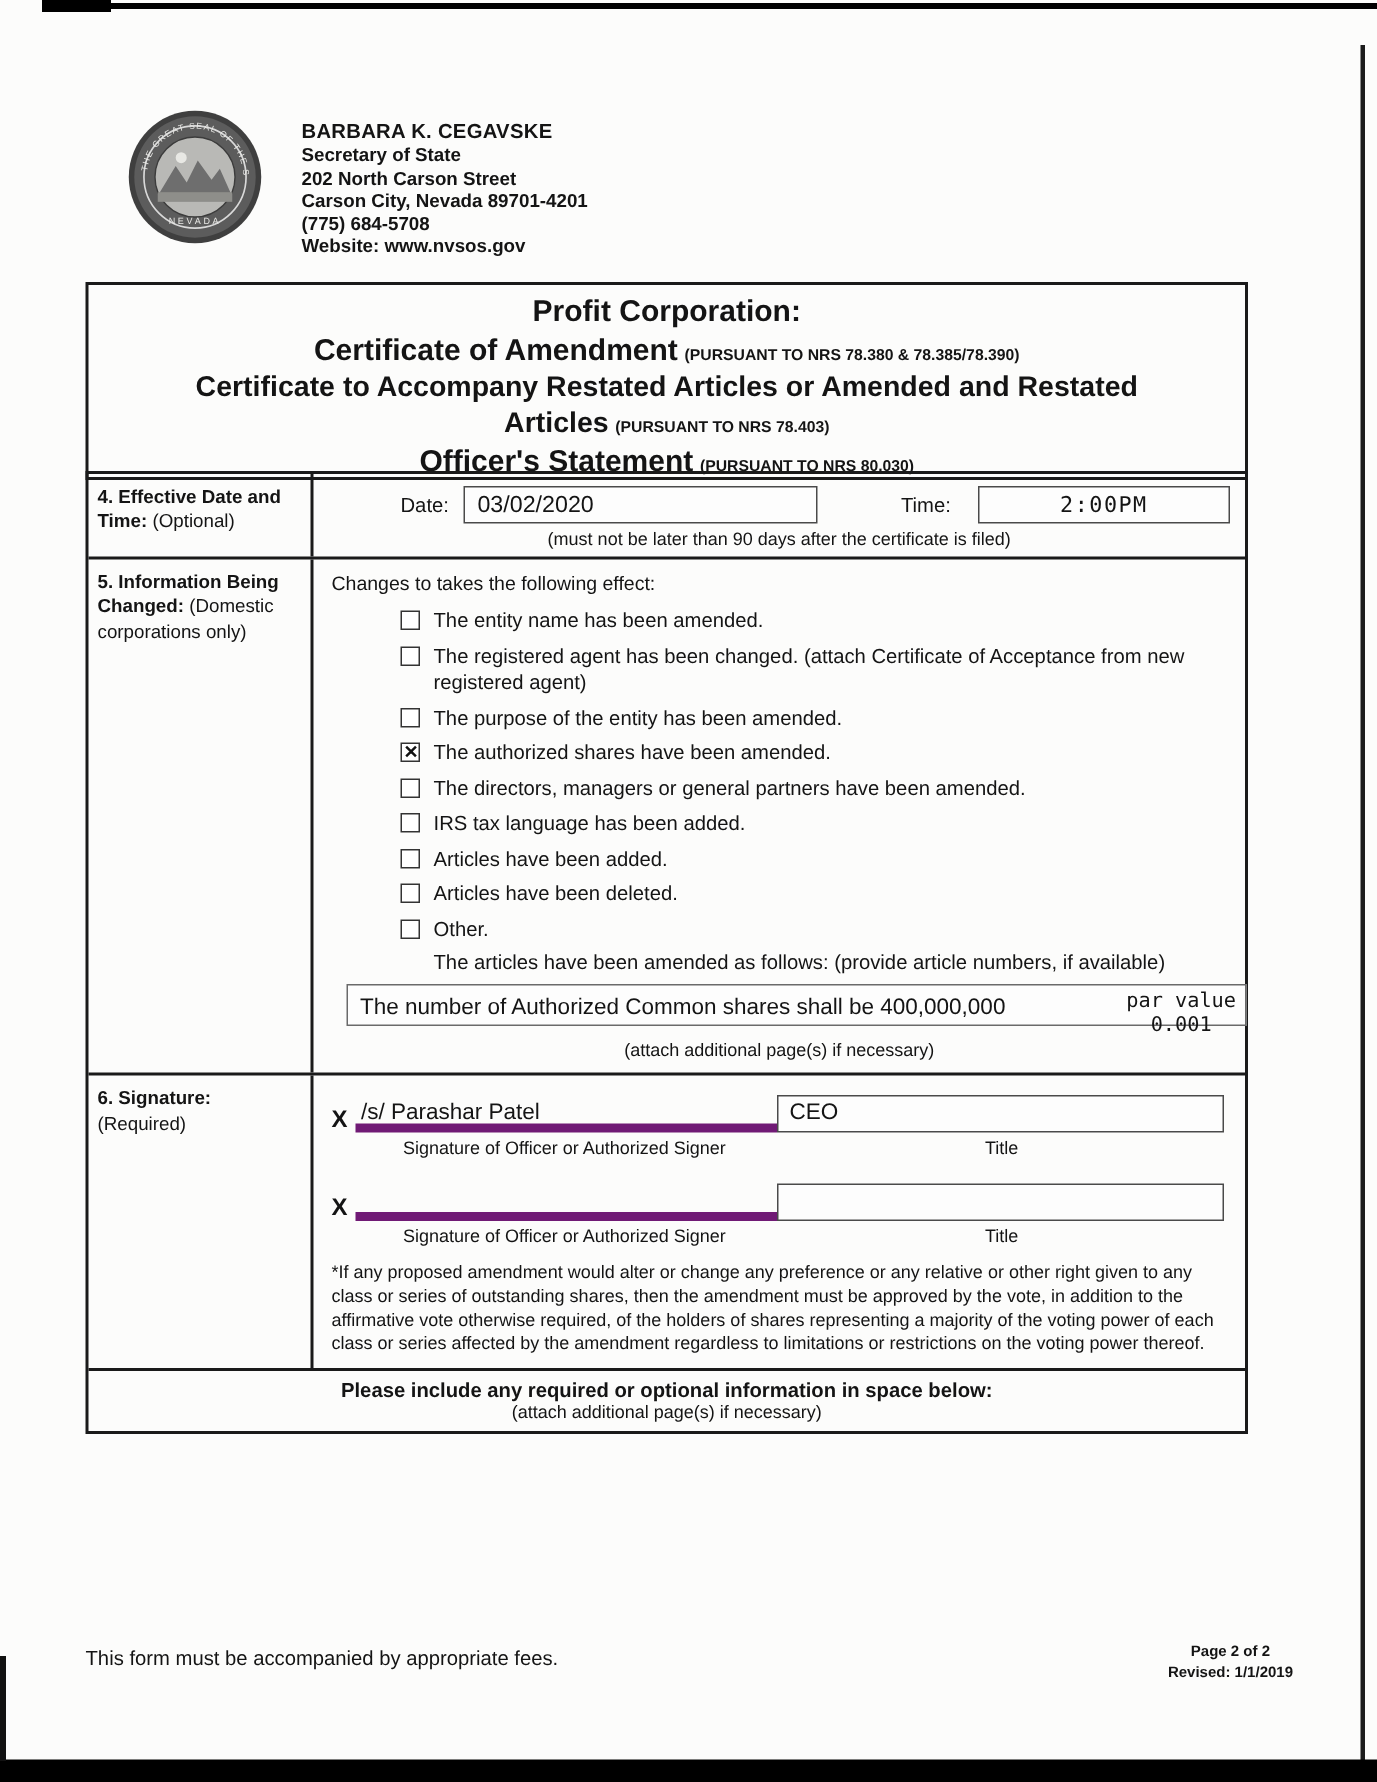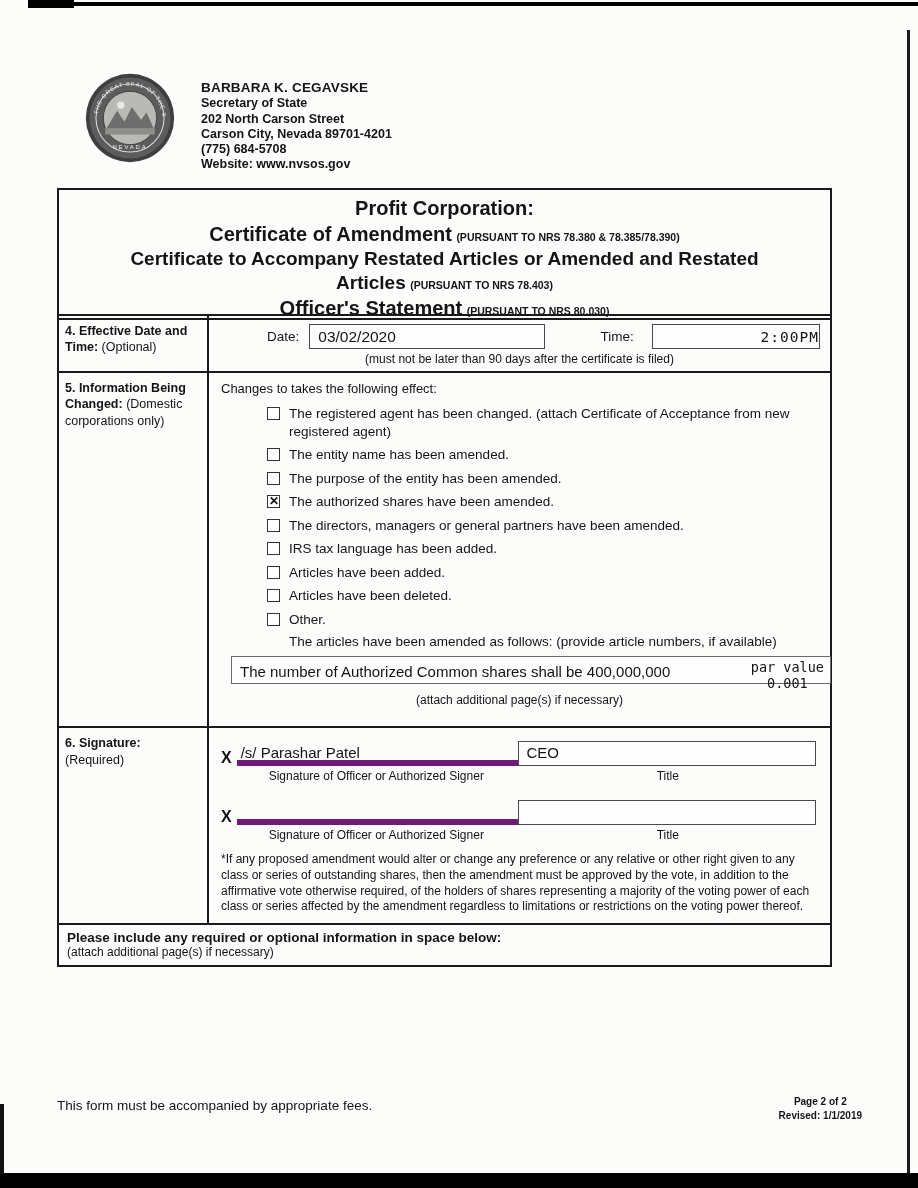--- a/index.html
+++ b/index.html
@@ -41,25 +41,25 @@
   .lc-bold { font-weight:bold; }
   .right-col { flex:1; min-width:0; }
 
   
   .s4-right { padding:8px 10px 5px; }
   .datetime-line { display:flex; align-items:center; font-size:13.5px; }
   .dt-label { margin-left:48px; }
   .input-box { border:1.5px solid #4a4a4a; height:25px; display:flex; align-items:center; background:#fdfdfd; }
   .date-box { width:246px; margin-left:10px; padding-left:8px; font-size:15.5px; }
   .time-label { margin-left:56px; }
-  .time-box { width:176px; margin-left:18px; justify-content:flex-end; font-family:"DejaVu Sans Mono", monospace; font-size:14.5px; letter-spacing:1px; }
+  .time-box { width:176px; margin-left:18px; justify-content:center; font-family:"DejaVu Sans Mono", monospace; font-size:14.5px; letter-spacing:1px; }
   .s4-note { text-align:center; font-size:12px; margin-top:3px; }
 
   
-  .s5-right { padding:8px 12px 19px 12px;border-radius:20px; }
+  .s5-right { padding:8px 12px 8px 12px;border-radius:20px; }
   .s5-intro { font-size:13px; margin-bottom:9px; }
   .cb-list { margin-left:46px; }
   .cb-row { display:flex; margin-bottom:6px; font-size:13.5px; line-height:1.3; }
   .checkbox { width:13px; height:13px; border:1.5px solid #333; margin-right:9px; margin-top:2px; flex:none; position:relative; background:#fff; }
   .checkbox.checked::after { content:"✕"; position:absolute; left:-1px; top:-2px; width:14px; text-align:center; font-size:12px; font-weight:bold; color:#111; }
   .articles-line { margin-left:68px; font-size:13.5px; margin-top:2px; }
   .amended-box { margin:7px 0 2px 10px; width:600px; border:1.5px solid #6a6a6a; display:flex; padding:4px 4px 2px 8px; min-height:28px; overflow:visible; position:relative; background:#fdfdfd; }
   .amended-text { flex:1; font-size:15px; padding-top:2px; }
   .amended-mono { font-family:"DejaVu Sans Mono", monospace; font-size:13.5px; line-height:16px; text-align:center; position:relative; top:-2px; margin-bottom:-16px; padding:0 2px; }
   .s5-attach { text-align:center; font-size:12px; margin-top:9px; }
@@ -71,21 +71,21 @@
   .sig-line { width:284px; border-bottom:6px solid #701a75; font-size:15px; padding:0 4px 2px; height:22px; }
   .sig-spacer { flex:1; }
   .title-input { width:300px; height:25px; border:1.5px solid #4a4a4a; font-size:15px; padding:2px 7px; margin-right:2px; background:#fdfdfd; }
   .caption-row { display:flex; font-size:12px; margin-top:3px; }
   .cap-sig { width:290px; margin-left:12px; text-align:center; }
   .cap-title { width:300px; text-align:center; margin-right:2px; }
   .sig-gap { height:17px; }
   .footnote { margin-top:10px; font-size:12px; line-height:1.3; }
 
   
-  .include-cell { width:100%; padding:5px 8px 6px;border-radius:10px; }
+  .include-cell { width:100%; text-align:center; padding:5px 8px 6px;border-radius:10px; }
   .include-bold { font-weight:bold; font-size:13.5px; }
   .include-sub { font-size:12px; }
 
   
   .footer-note { position:absolute; left:57px; top:1098px; font-size:13.5px; }
   .footer-page { position:absolute; right:56px; top:1095px; text-align:center; font-size:10px; font-weight:bold; line-height:1.35; }
 </style>
 </head>
 <body>
 
@@ -163,25 +163,25 @@
   <div class="frow">
     <div class="left-col">
       <span class="lc-bold">5. Information Being Changed:</span>
       <span>(Domestic corporations only)</span>
     </div>
     <div class="right-col s5-right">
       <div class="s5-intro">Changes to takes the following effect:</div>
       <div class="cb-list">
         <div class="cb-row">
           <span class="checkbox"></span>
+          <span>The entity name has been amended.</span>
+        </div>
+        <div class="cb-row">
+          <span class="checkbox"></span>
           <span>The registered agent has been changed. (attach Certificate of Acceptance from new registered agent)</span>
-        </div>
-        <div class="cb-row">
-          <span class="checkbox"></span>
-          <span>The entity name has been amended.</span>
         </div>
         <div class="cb-row">
           <span class="checkbox"></span>
           <span>The purpose of the entity has been amended.</span>
         </div>
         <div class="cb-row">
           <span class="checkbox checked"></span>
           <span>The authorized shares have been amended.</span>
         </div>
         <div class="cb-row">

